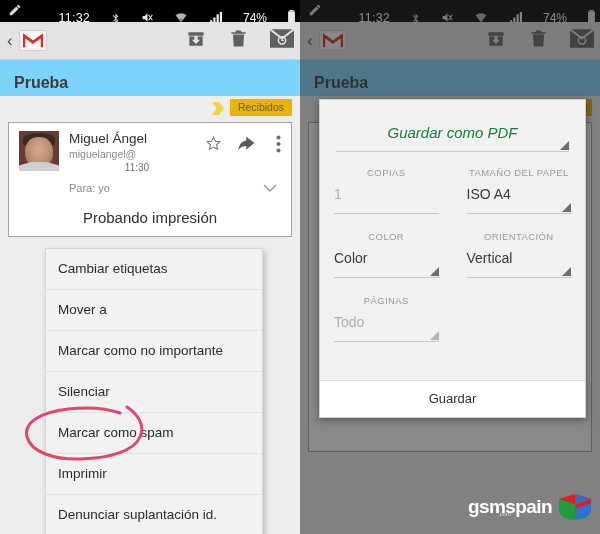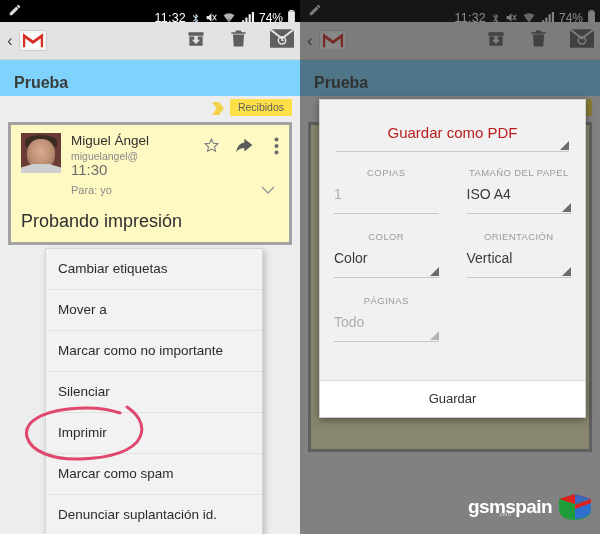--- a/index.html
+++ b/index.html
@@ -14,21 +14,21 @@
   .right { left: 300px; background: #5d5d5d; }
 
   
   .statusbar {
     position: relative; height: 22px; background: #000; color: #fff;
     display: flex; align-items: center; font-size: 11px;
   }
   .sb-left { position: absolute; left: 8px; top: 3px; }
   .sb-right {
     position: absolute; right: 4px; top: 0; height: 35px;
-    display: flex; align-items: center; gap: 4px; margin-left: 40px;
+    display: flex; align-items: center; gap: 20px; margin-left: 40px;
   }
   .sb-time { font-size: 12.5px; letter-spacing: .2px; color: #fff; }
   .sb-batt-txt { font-size: 12px; color: #fff; text-align: right; }
   .sb-ico { display: inline-flex; align-items: center; }
 
   
   .actionbar {
     position: relative; height: 38px; background: #e3e3e3;
     border-bottom: 1px solid #d2d2d2; display: flex; align-items: center;
   }
@@ -42,27 +42,27 @@
 
   
   .subject-wrap { background: #7dd3fc; padding: 14px 0 4px 14px; }
   .subject { font-size: 16px; color: #3b3b3b; font-weight: bold; }
   .labels-row {
     display: flex; align-items: center; justify-content: flex-end;
     padding: 3px 8px 6px 0; gap: 4px;
   }
   .lbl-marker { width: 16px; height: 13px; }
   .chip {
-    background: #fde047; color: #5e5e5e; font-size: 10.5px;
+    background: #eab308; color: #5e5e5e; font-size: 10.5px;
     padding: 2px 8px 3px 8px; border-radius: 1px;
   }
 
   
   .msg-card {
-    background: #fef9c3; margin: 0 8px; border: 3px solid #a3a3a3;
+    background: #ffffff; margin: 0 8px; border: 1px solid #a3a3a3;
     padding: 8px 10px 10px 10px; position: relative;
   }
   .msg-head { display: flex; }
   .avatar {
     width: 40px; height: 40px; flex: none; overflow: hidden; position: relative;
     background: #6a3b34;
   }
   .av-face {
     position: absolute; left: 6px; top: 6px; width: 28px; height: 30px;
     background: radial-gradient(ellipse at 50% 42%, #d9ab8e 0%, #bb8d72 55%, #8a6450 100%);
@@ -72,28 +72,28 @@
     position: absolute; left: 4px; top: 2px; width: 32px; height: 12px;
     background: #3a2a22; border-radius: 50% 50% 10% 10%;
   }
   .av-shirt {
     position: absolute; left: 0; bottom: 0; width: 40px; height: 9px;
     background: #cfcfcf; clip-path: polygon(0 100%,0 40%,30% 0,70% 0,100% 40%,100% 100%);
   }
   .sender-block { margin-left: 10px; flex: 1; }
   .sender-name { font-size: 13.5px; color: #2f2f2f; line-height: 16px; }
   .sender-mail { font-size: 10.5px; color: #8a8a8a; line-height: 14px; }
-  .sender-time { font-size: 15px; color: #6d6d6d; line-height: 14px; }
+  .sender-time { font-size: 10px; color: #6d6d6d; line-height: 14px; text-align: center; }
   .msg-icons { display: flex; align-items: flex-start; gap: 16px; padding-top: 4px; }
   .to-row {
     display: flex; align-items: center; justify-content: space-between;
     margin-left: 50px; margin-top: 4px;
   }
   .to-txt { font-size: 11px; color: #8a8a8a; }
-  .body-txt { font-size: 18px; color: #2f2f2f; margin-top: 12px; }
+  .body-txt { font-size: 15px; color: #2f2f2f; margin-top: 12px; text-align: center; }
 
   
   .popup {
     position: absolute; left: 45px; top: 248px; width: 218px;
     background: #f2f2f2; border: 1px solid #d6d6d6;
     box-shadow: 2px 3px 6px rgba(0,0,0,.22); z-index: 5;
   }
   .popup-item {
     padding: 12px 0 12px 12px; font-size: 13.5px; color: #2b2b2b;
     border-bottom: 1px solid #e2e2e2; line-height: 16px;
@@ -109,21 +109,21 @@
   .dimmed { position: absolute; inset: 0; }
   .dim-overlay { position: absolute; inset: 0; background: rgba(40,40,40,.55); z-index: 2; }
 
   
   .print-dialog {
     position: absolute; left: 19px; top: 99px; width: 267px;
     background: #f1f1f1; border: 1px solid #cfcfcf;
     box-shadow: 0 2px 8px rgba(0,0,0,.4); z-index: 4;
   }
   .pd-title-row { padding: 24px 16px 0 16px; text-align: center; }
-  .pd-title { font-size: 15px; color: #b91c1c; }
+  .pd-title { font-size: 15px; color: #15803d; font-style: italic; }
   .spinner-line { position: relative; margin-top: 10px; border-bottom: 1px solid #c8c8c8; }
   .spinner-tri {
     position: absolute; right: 0; bottom: 1px; width: 0; height: 0;
     border-left: 9px solid transparent; border-bottom: 9px solid #6d6d6d;
   }
   .spinner-tri.light { border-bottom-color: #b4b4b4; }
   .pd-grid { display: flex; padding: 14px 0 0 0; }
   .pd-col { width: 50%; padding: 0 14px; }
   .pd-field { margin-bottom: 16px; }
   .pd-label {
@@ -279,22 +279,22 @@
       </span>
     </div>
     <div class="body-txt">Probando impresión</div>
   </div>
 
   <div class="popup">
     <div class="popup-item">Cambiar etiquetas</div>
     <div class="popup-item">Mover a</div>
     <div class="popup-item">Marcar como no importante</div>
     <div class="popup-item">Silenciar</div>
+    <div class="popup-item">Marcar como spam</div>
     <div class="popup-item">Imprimir</div>
-    <div class="popup-item">Marcar como spam</div>
     <div class="popup-item">Denunciar suplantación id.</div>
   </div>
 
   <svg class="annot-circle" viewBox="0 0 126 58">
     <path d="M103 3 C 112 9, 122 20, 116 33 C 110 47, 86 54, 57 55 C 30 56, 7 48, 3 33 C -1 18, 18 8, 44 5 C 63 3, 82 4, 96 9" fill="none" stroke="#e0476d" stroke-width="3" stroke-linecap="round"></path>
   </svg>
 </div>
 
 <div class="screen right">
   <div class="dimmed">

